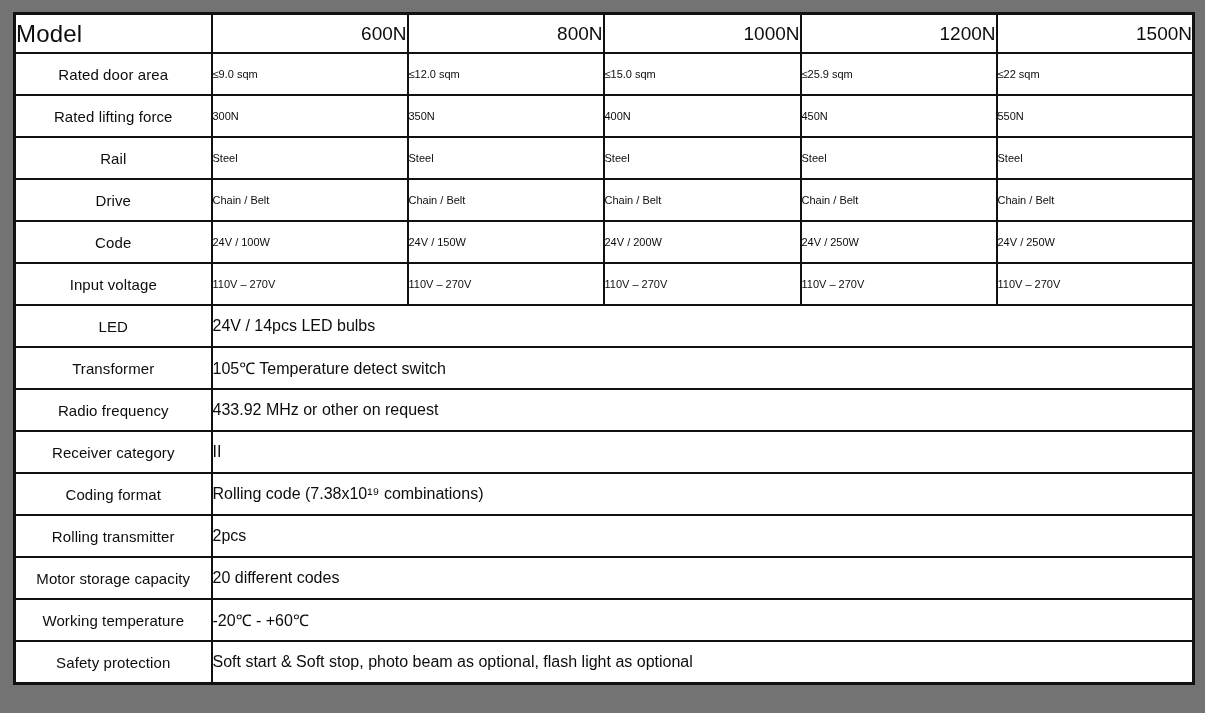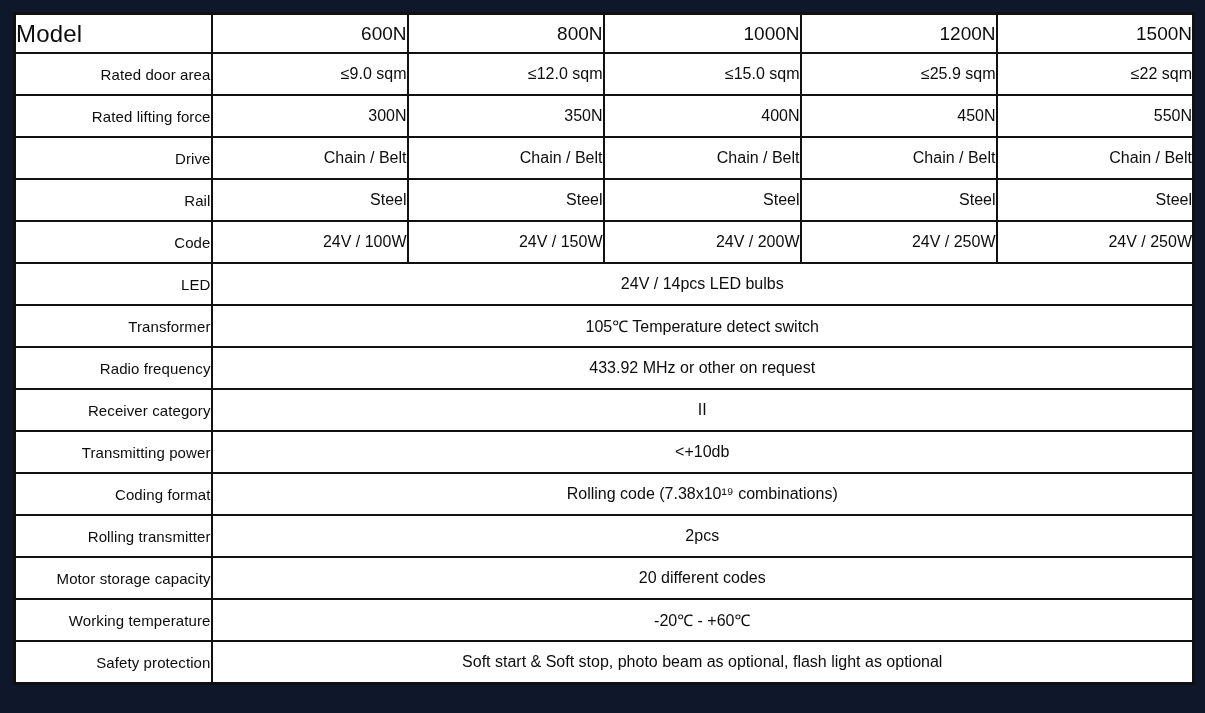--- a/index.html
+++ b/index.html
@@ -8,21 +8,21 @@
     background: #ffffff;
     width: 1205px;
     height: 713px;
     font-family: "Liberation Sans", sans-serif;
     color: #0d0d0d;
   }
   .page {
     position: relative;
     width: 1205px;
     height: 713px;
-    background: #0f172a;
+    background: #737373;
     overflow: hidden;
   }
   table.spec-table {
     position: absolute;
     left: 13px;
     top: 12px;
     width: 1179px;
     border-collapse: collapse;
     table-layout: fixed;
     background: #ffffff;
@@ -32,41 +32,40 @@
     border: 2px solid #111111;
     padding: 0;
     vertical-align: middle;
     background: #ffffff;
     overflow: hidden;
     white-space: nowrap;
   }
   tr.header-row td { height: 37px; }
   tr.body-row td   { height: 40px; }
   td.label-cell {
-    text-align: right;
+    text-align: center;
     padding-left: 11px;
     font-size: 15px;
     letter-spacing: 0.1px;
   }
   td.header-label-cell {
     text-align: left;
     padding-left: 10px;
     font-size: 24px;
     letter-spacing: 0.2px;
   }
   td.model-cell {
     text-align: right;
     font-size: 19px;
   }
   td.value-cell {
-    text-align: right;
-    font-size: 16px;
+    text-align: left;
+    font-size: 11px;
   }
   td.span-cell {
-    text-align: center;
     font-size: 16px;
   }
 </style>
 </head>
 <body>
 
 <div class="page">
   <table class="spec-table">
     <colgroup>
       <col style="width:197px">
@@ -97,63 +96,67 @@
     </tr>
     <tr class="body-row">
       <td class="label-cell">Rated lifting force</td>
       <td class="value-cell">300N</td>
       <td class="value-cell">350N</td>
       <td class="value-cell">400N</td>
       <td class="value-cell">450N</td>
       <td class="value-cell">550N</td>
     </tr>
     <tr class="body-row">
+      <td class="label-cell">Rail</td>
+      <td class="value-cell">Steel</td>
+      <td class="value-cell">Steel</td>
+      <td class="value-cell">Steel</td>
+      <td class="value-cell">Steel</td>
+      <td class="value-cell">Steel</td>
+    </tr>
+    <tr class="body-row">
       <td class="label-cell">Drive</td>
       <td class="value-cell">Chain / Belt</td>
       <td class="value-cell">Chain / Belt</td>
       <td class="value-cell">Chain / Belt</td>
       <td class="value-cell">Chain / Belt</td>
       <td class="value-cell">Chain / Belt</td>
     </tr>
     <tr class="body-row">
-      <td class="label-cell">Rail</td>
-      <td class="value-cell">Steel</td>
-      <td class="value-cell">Steel</td>
-      <td class="value-cell">Steel</td>
-      <td class="value-cell">Steel</td>
-      <td class="value-cell">Steel</td>
-    </tr>
-    <tr class="body-row">
       <td class="label-cell">Code</td>
       <td class="value-cell">24V / 100W</td>
       <td class="value-cell">24V / 150W</td>
       <td class="value-cell">24V / 200W</td>
       <td class="value-cell">24V / 250W</td>
       <td class="value-cell">24V / 250W</td>
+    </tr>
+    <tr class="body-row">
+      <td class="label-cell">Input voltage</td>
+      <td class="value-cell">110V – 270V</td>
+      <td class="value-cell">110V – 270V</td>
+      <td class="value-cell">110V – 270V</td>
+      <td class="value-cell">110V – 270V</td>
+      <td class="value-cell">110V – 270V</td>
     </tr>
 
     <tr class="body-row">
       <td class="label-cell">LED</td>
       <td class="span-cell" colspan="5">24V / 14pcs LED bulbs</td>
     </tr>
     <tr class="body-row">
       <td class="label-cell">Transformer</td>
       <td class="span-cell" colspan="5">105℃  Temperature detect switch</td>
     </tr>
     <tr class="body-row">
       <td class="label-cell">Radio frequency</td>
       <td class="span-cell" colspan="5">433.92 MHz or other on request</td>
     </tr>
     <tr class="body-row">
       <td class="label-cell">Receiver category</td>
       <td class="span-cell" colspan="5">II</td>
-    </tr>
-    <tr class="body-row">
-      <td class="label-cell">Transmitting power</td>
-      <td class="span-cell" colspan="5">&lt;+10db</td>
     </tr>
     <tr class="body-row">
       <td class="label-cell">Coding format</td>
       <td class="span-cell" colspan="5">Rolling code (7.38x10¹⁹ combinations)</td>
     </tr>
     <tr class="body-row">
       <td class="label-cell">Rolling transmitter</td>
       <td class="span-cell" colspan="5">2pcs</td>
     </tr>
     <tr class="body-row">

